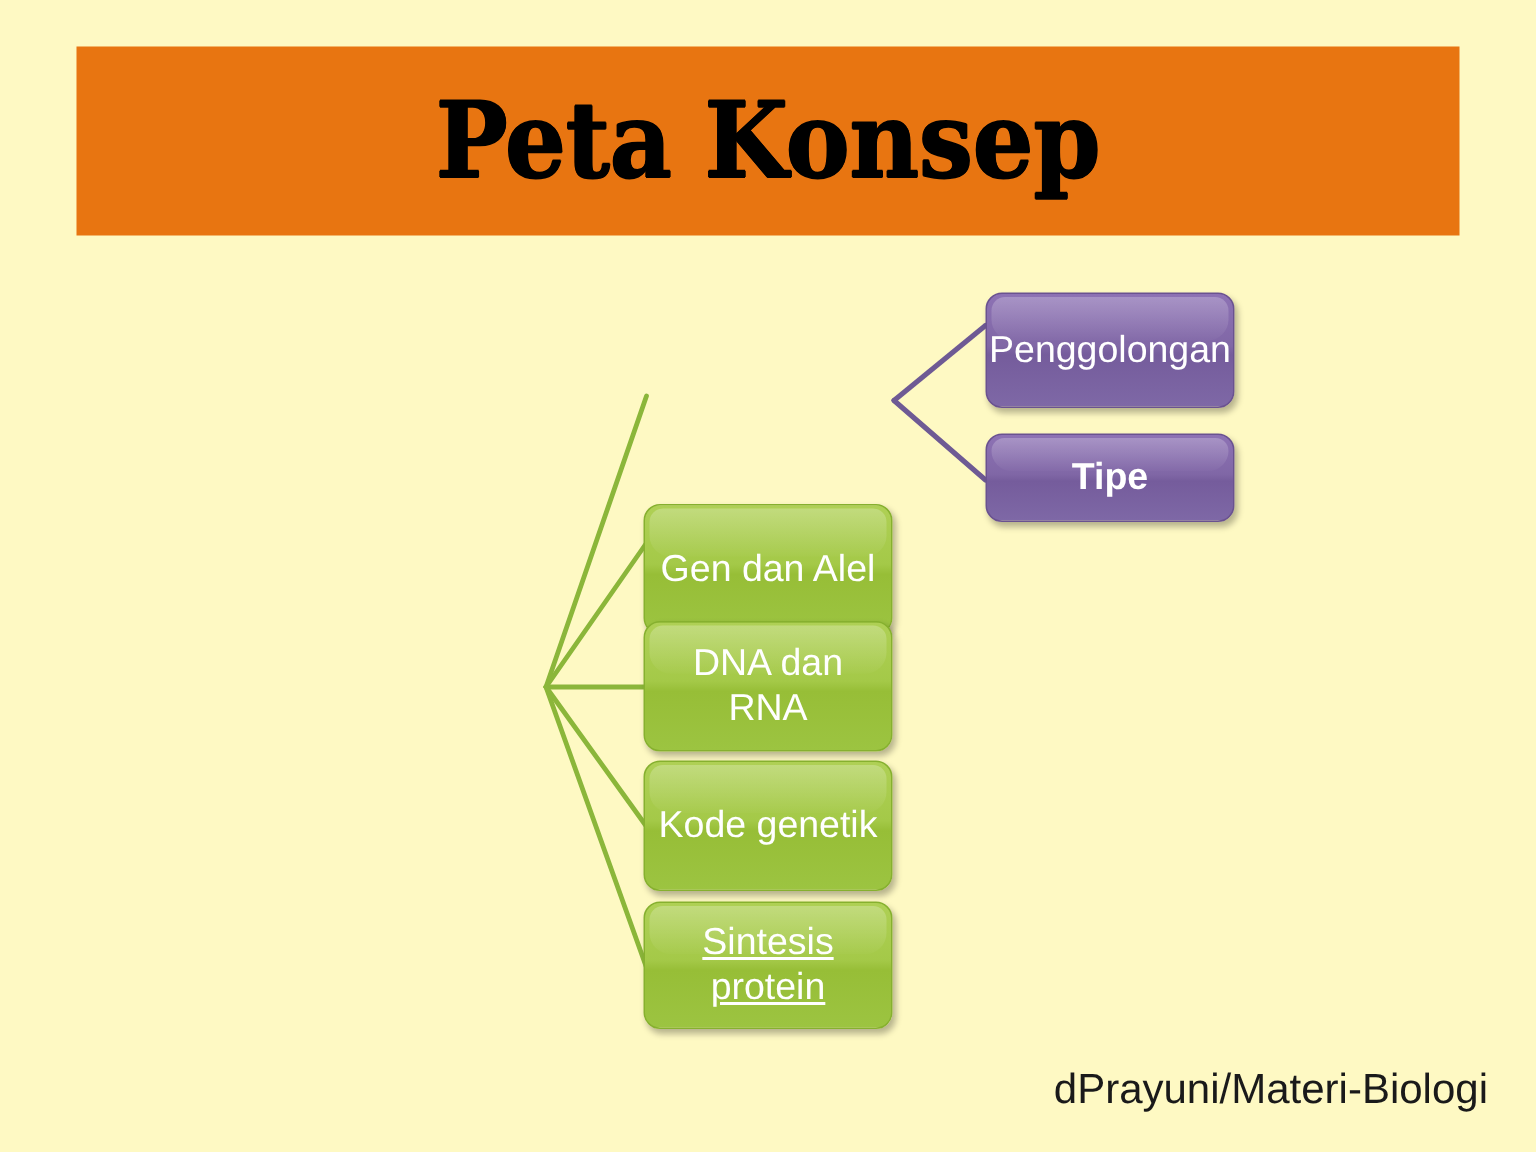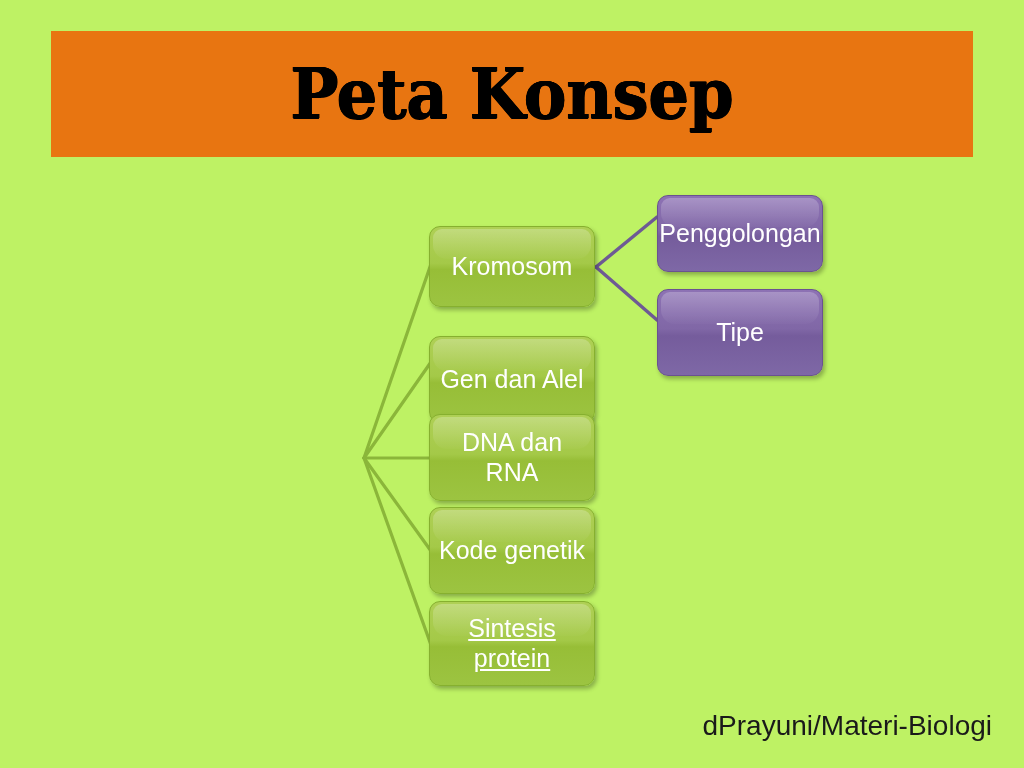--- a/index.html
+++ b/index.html
@@ -13,21 +13,21 @@
     position: relative;
     overflow: hidden;
     font-family: "Liberation Sans", sans-serif;
   }
 
   #slide {
     position: absolute;
     left: 0; top: 0;
     width: 1024px;
     height: 768px;
-    background: #bef264;
+    background: #fef9c3;
   }
 
   
   #title-banner {
     position: absolute;
     left: 51px;
     top: 31px;
     width: 922px;
     height: 126px;
     background: #E87511;
@@ -131,23 +131,20 @@
       <line x1="364" y1="458" x2="431" y2="645"></line>
     </g>
 
     <g stroke="#6E5A94" stroke-width="3.4" fill="none" stroke-linecap="round">
       <line x1="596" y1="267" x2="657" y2="217"></line>
       <line x1="596" y1="267" x2="657" y2="320"></line>
     </g>
   </svg>
 
 
-  <div class="node node-green" style="left:429px; top:226px; width:166px; height:81px;">
-    <span>Kromosom</span>
-  </div>
 
   <div class="node node-green" style="left:429px; top:320px; width:166px; height:87px;margin-top:16px;">
     <span>Gen dan Alel</span>
   </div>
 
   <div class="node node-green" style="left:429px; top:414px; width:166px; height:87px;">
     <span>DNA dan RNA</span>
   </div>
 
   <div class="node node-green" style="left:429px; top:507px; width:166px; height:87px;">
@@ -155,19 +152,19 @@
   </div>
 
   <div class="node node-green" style="left:429px; top:601px; width:166px; height:85px;text-decoration:underline;">
     <span>Sintesis protein</span>
   </div>
 
   <div class="node node-purple" style="left:657px; top:179px; width:166px; height:77px;">
     <span>Penggolongan</span>
   </div>
 
-  <div class="node node-purple" style="left:657px; top:273px; width:166px; height:87px;">
+  <div class="node node-purple" style="left:657px; top:273px; width:166px; height:59px;font-weight:bold;">
     <span>Tipe</span>
   </div>
 
   <div id="footer-credit">dPrayuni/Materi-Biologi</div>
 
 </div>
 
 </body></html>

